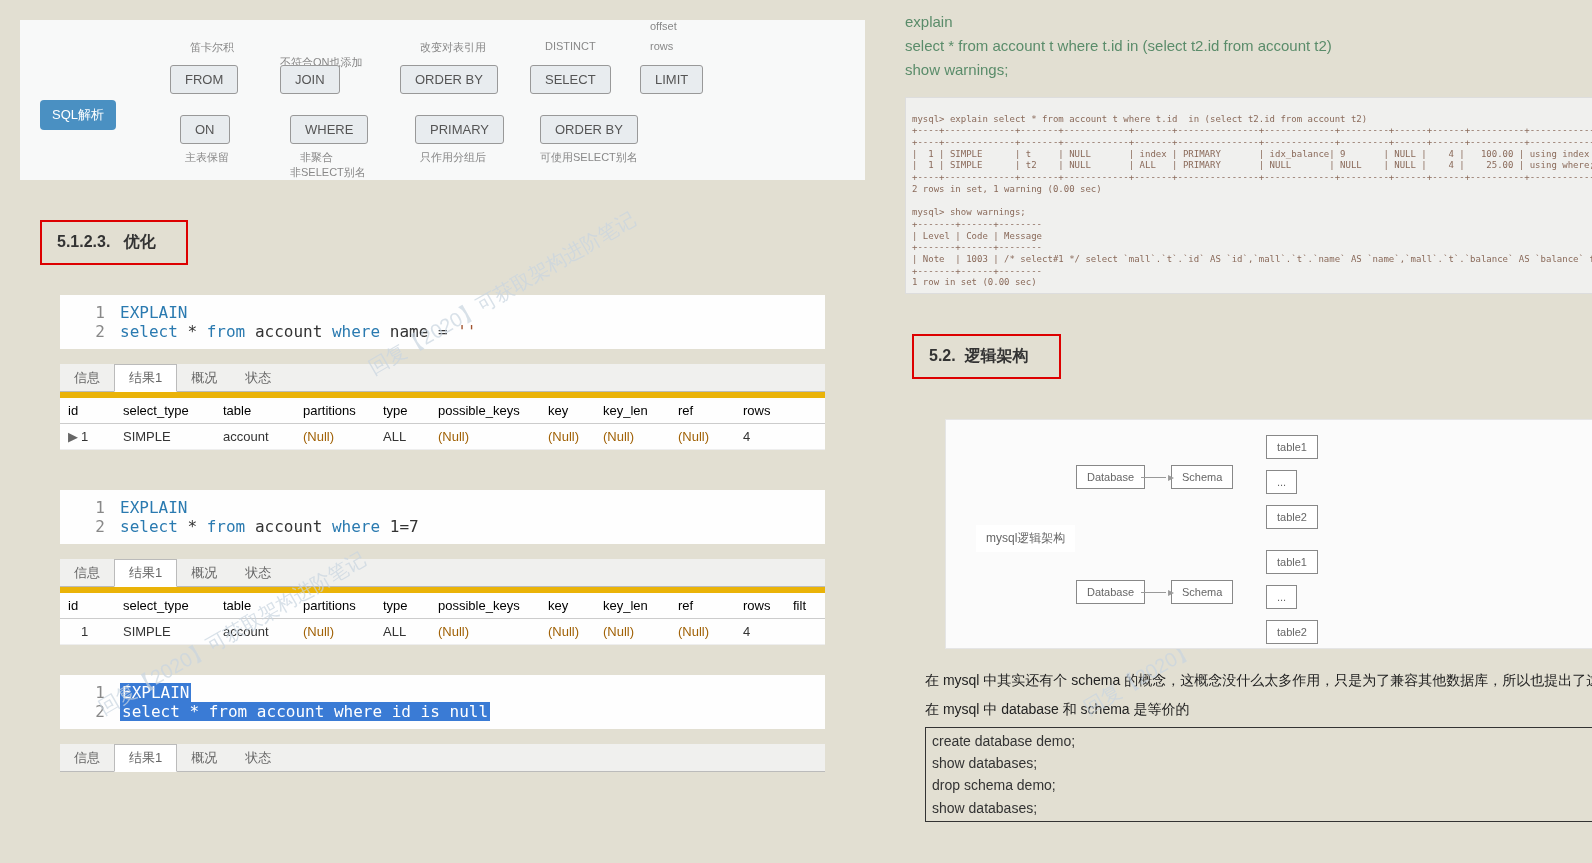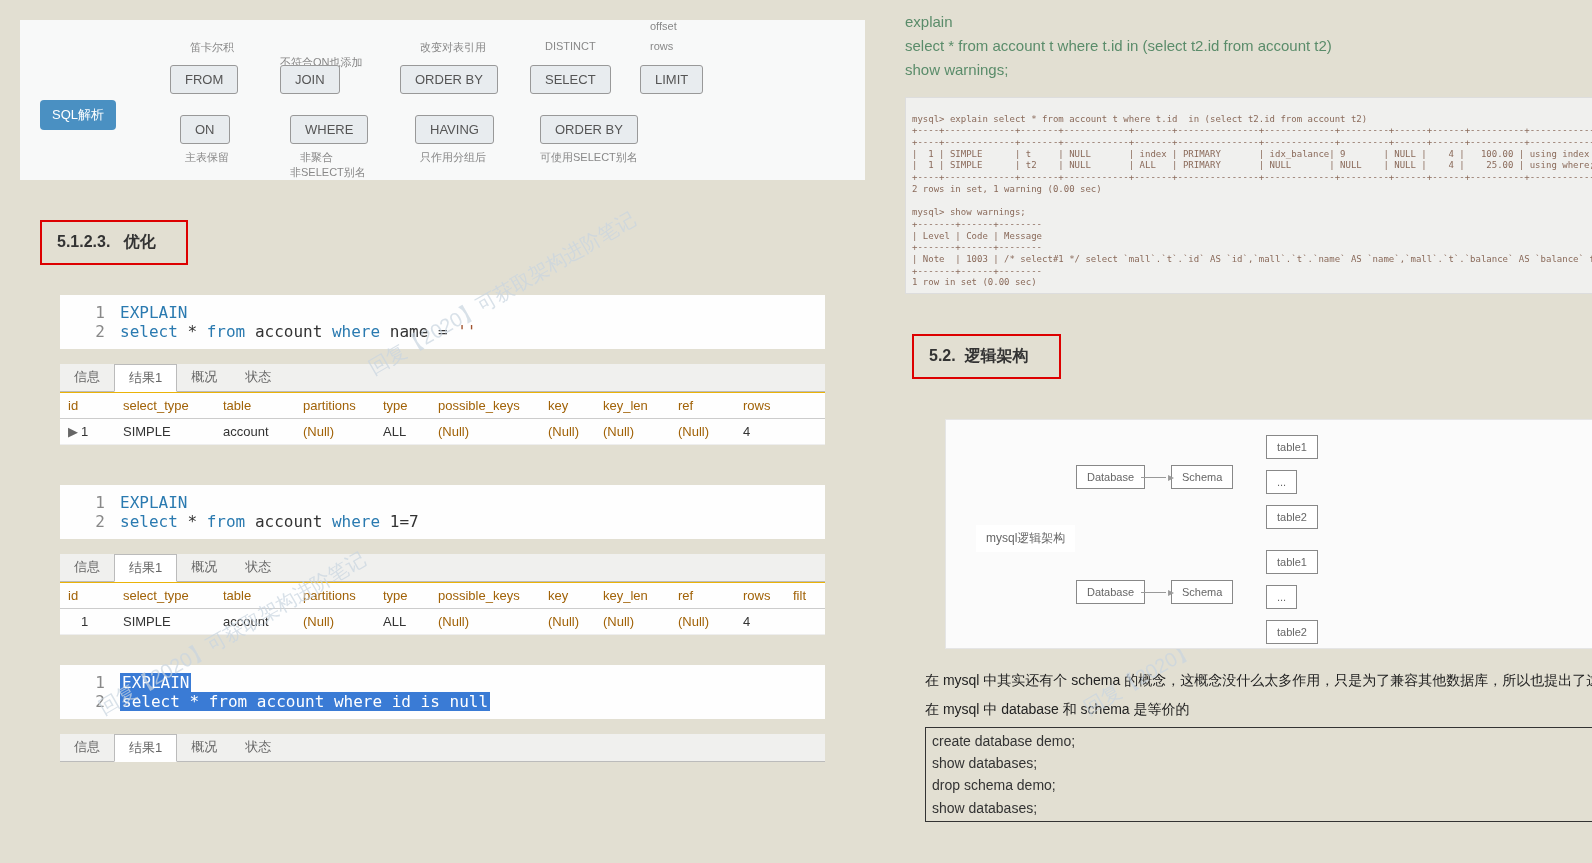--- a/index.html
+++ b/index.html
@@ -21,28 +21,28 @@
 
 .code{background:#fefefe;padding:8px 0;margin:10px 40px 0}
 .code-line{display:flex;align-items:center;font-family:Consolas,monospace;font-size:16px}
 .ln{width:60px;text-align:right;padding-right:15px;color:#888}
 .kw{color:#2a7ab0}
 .tok{color:#333}
 .str{color:#a0522d}
 .hl{background:#3a7bd5;color:#fff;padding:0 2px}
 
 
-.tabs{background:#f0f0ee;display:flex;align-items:flex-start;margin:15px 40px 0;border-bottom:1px solid #bbb}
+.tabs{background:#f0f0ee;display:flex;align-items:center;margin:15px 40px 0;border-bottom:1px solid #bbb}
 .tab{padding:4px 14px;color:#666;font-size:13px;cursor:pointer}
 .tab.act{background:#fff;border:1px solid #bbb;border-bottom:1px solid #fff;margin-bottom:-1px}
 
 
 .tbl{background:#fefefe;margin:0 40px;font-size:13px}
 .tbl-row{display:flex;border-bottom:1px solid #eee}
-.tbl-row.hd{border-top:1px solid #eab308;border-bottom:1px solid #ccc;color:#a16207}
+.tbl-row.hd{border-top:6px solid #eab308;border-bottom:1px solid #ccc;color:#000000}
 .tbl-row>div{padding:5px 8px;overflow:hidden}
 .c-id{width:55px}.c-st{width:100px}.c-tb{width:80px}.c-pt{width:80px}.c-ty{width:55px}.c-pk{width:110px}.c-k{width:55px}.c-kl{width:75px}.c-rf{width:65px}.c-rw{width:50px}.c-fl{width:40px}
 .null{color:#a16207}
 .tri{color:#666;margin-right:3px}
 
 
 .sql-text{color:#5a8c6a;font-size:15px;line-height:1.6;margin:10px 0 15px}
 .term{background:#f0f0ee;border:1px solid #ddd;font-family:monospace;font-size:9px;color:#8a6a5a;padding:4px 6px;line-height:1.3;white-space:pre;overflow:hidden}
 
 
@@ -75,21 +75,21 @@
     <div class="fc-label" style="left:630px;top:20px">rows</div>
 
     <div class="fc-box" style="left:150px;top:45px">FROM</div>
     <div class="fc-box" style="left:260px;top:45px">JOIN</div>
     <div class="fc-box" style="left:380px;top:45px">ORDER BY</div>
     <div class="fc-box" style="left:510px;top:45px">SELECT</div>
     <div class="fc-box" style="left:620px;top:45px">LIMIT</div>
 
     <div class="fc-box" style="left:160px;top:95px">ON</div>
     <div class="fc-box" style="left:270px;top:95px">WHERE</div>
-    <div class="fc-box" style="left:395px;top:95px">HAVING</div>
+    <div class="fc-box" style="left:395px;top:95px">PRIMARY</div>
     <div class="fc-box" style="left:520px;top:95px">ORDER BY</div>
 
     <div class="fc-label" style="left:165px;top:130px">主表保留</div>
     <div class="fc-label" style="left:280px;top:130px">非聚合</div>
     <div class="fc-label" style="left:270px;top:145px">非SELECT别名</div>
     <div class="fc-label" style="left:400px;top:130px">只作用分组后</div>
     <div class="fc-label" style="left:520px;top:130px">可使用SELECT别名</div>
   </div>
 
   <div class="sec">

